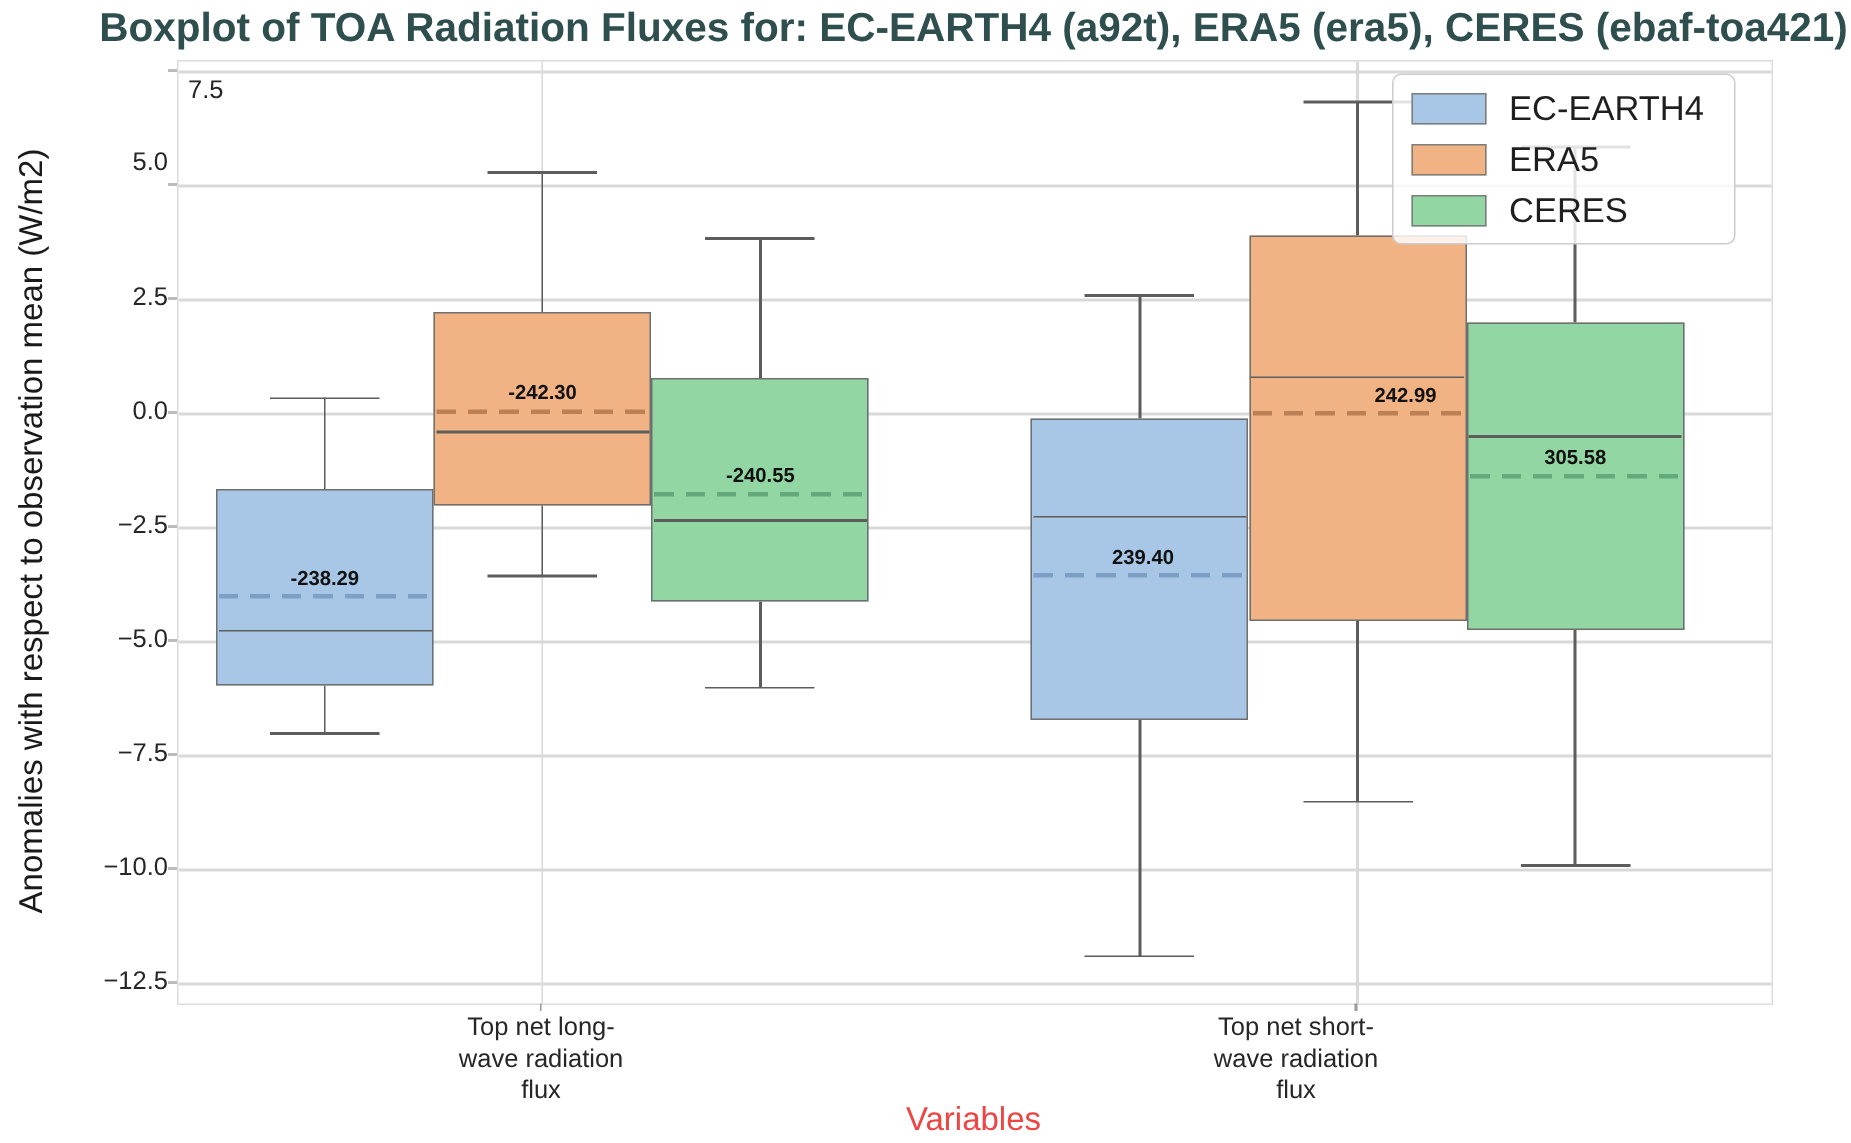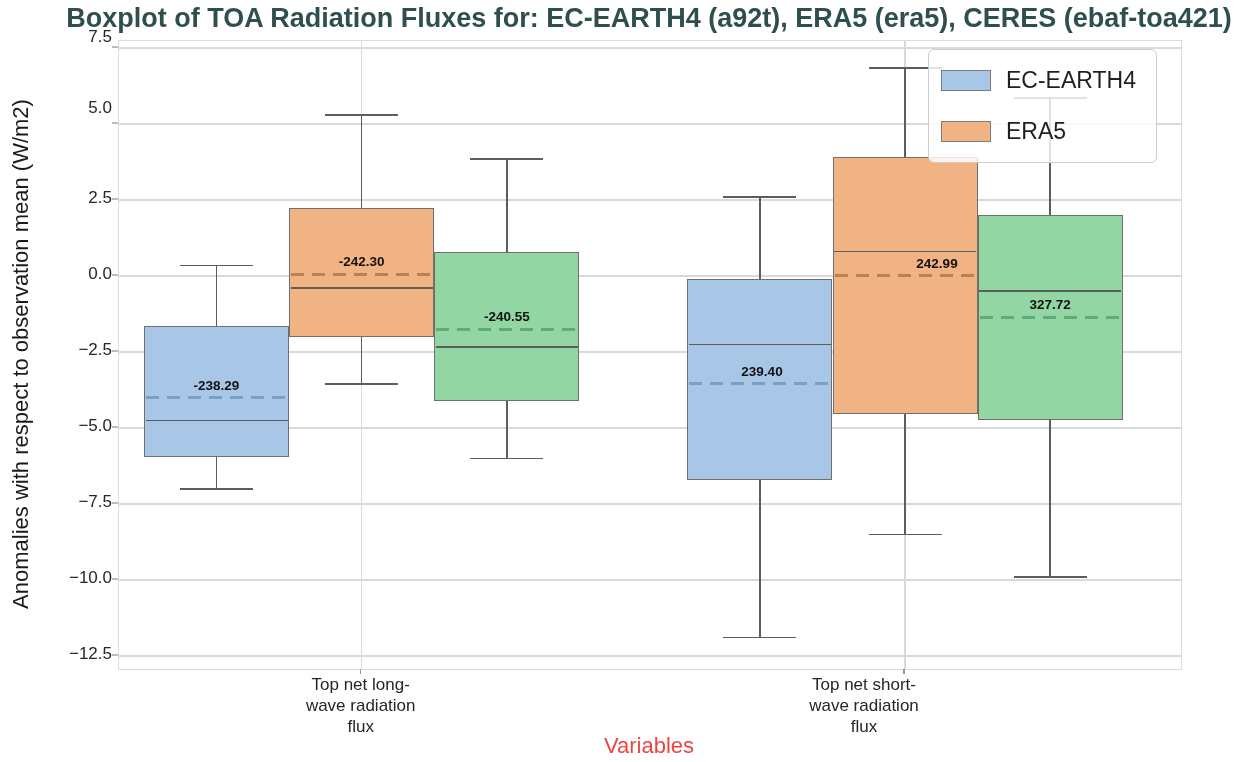--- a/index.html
+++ b/index.html
@@ -112,35 +112,39 @@
       <div class="median-line" style="left: 316.9px; top: 304.943px; width: 142px;"></div>
       <div class="mean-line" style="left: 317.4px; top: 286.663px; width: 141px; background: repeating-linear-gradient(90deg, rgb(99, 169, 124) 0px, rgb(99, 169, 124) 13px, transparent 13px, transparent 21px);"></div>
       <div class="mean-label" style="left: 317.9px; top: 268.163px;">-240.55</div>
       <div class="whisker" style="left: 930.4px; top: 57.1462px; width: 1.6px; height: 117.028px;"></div>
       <div class="whisker" style="left: 930.4px; top: 379.353px; width: 1.6px; height: 156.544px;"></div>
       <div class="whisker" style="left: 894.7px; top: 56.3462px; width: 73px; height: 1.6px;"></div>
       <div class="whisker" style="left: 894.7px; top: 535.097px; width: 73px; height: 1.6px;"></div>
       <div class="box" style="left: 858.7px; top: 174.174px; width: 145px; height: 205.179px; background: rgb(146, 215, 163);"></div>
       <div class="median-line" style="left: 860.2px; top: 249.317px; width: 142px;"></div>
       <div class="mean-line" style="left: 860.7px; top: 274.504px; width: 141px; background: repeating-linear-gradient(90deg, rgb(99, 169, 124) 0px, rgb(99, 169, 124) 13px, transparent 13px, transparent 21px);"></div>
-      <div class="mean-label" style="left: 861.2px; top: 256.004px;">327.72</div>
+      <div class="mean-label" style="left: 861.2px; top: 256.004px;">305.58</div>
     </div>
   <div id="axis-decor"></div>
 
   <div class="legend">
     <div class="legend-row">
       <span class="legend-swatch" style="background: rgb(168, 199, 230);"></span>
       <span class="legend-label">EC-EARTH4</span>
     </div>
     <div class="legend-row">
       <span class="legend-swatch" style="background: rgb(241, 178, 132);"></span>
       <span class="legend-label">ERA5</span>
     </div>
+    <div class="legend-row">
+      <span class="legend-swatch" style="background: rgb(146, 215, 163);"></span>
+      <span class="legend-label">CERES</span>
+    </div>
   </div>
-<div class="ytick-label" style="top: 27px;">7.5</div>
+<div class="ytick-label" style="top: 50px; margin-left: 37px;">7.5</div>
     <div class="ytick-mark" style="left: 112px; top: 46.3913px;"></div>
     <div class="ytick-label" style="top: 98px;">5.0</div>
     <div class="ytick-mark" style="left: 112px; top: 122.384px;"></div>
     <div class="ytick-label" style="top: 188.476px;">2.5</div>
     <div class="ytick-mark" style="left: 112px; top: 198.376px;"></div>
     <div class="ytick-label" style="top: 264.468px;">0.0</div>
     <div class="ytick-mark" style="left: 112px; top: 274.368px;"></div>
     <div class="ytick-label" style="top: 340.46px;">−2.5</div>
     <div class="ytick-mark" style="left: 112px; top: 350.36px;"></div>
     <div class="ytick-label" style="top: 416.453px;">−5.0</div>

